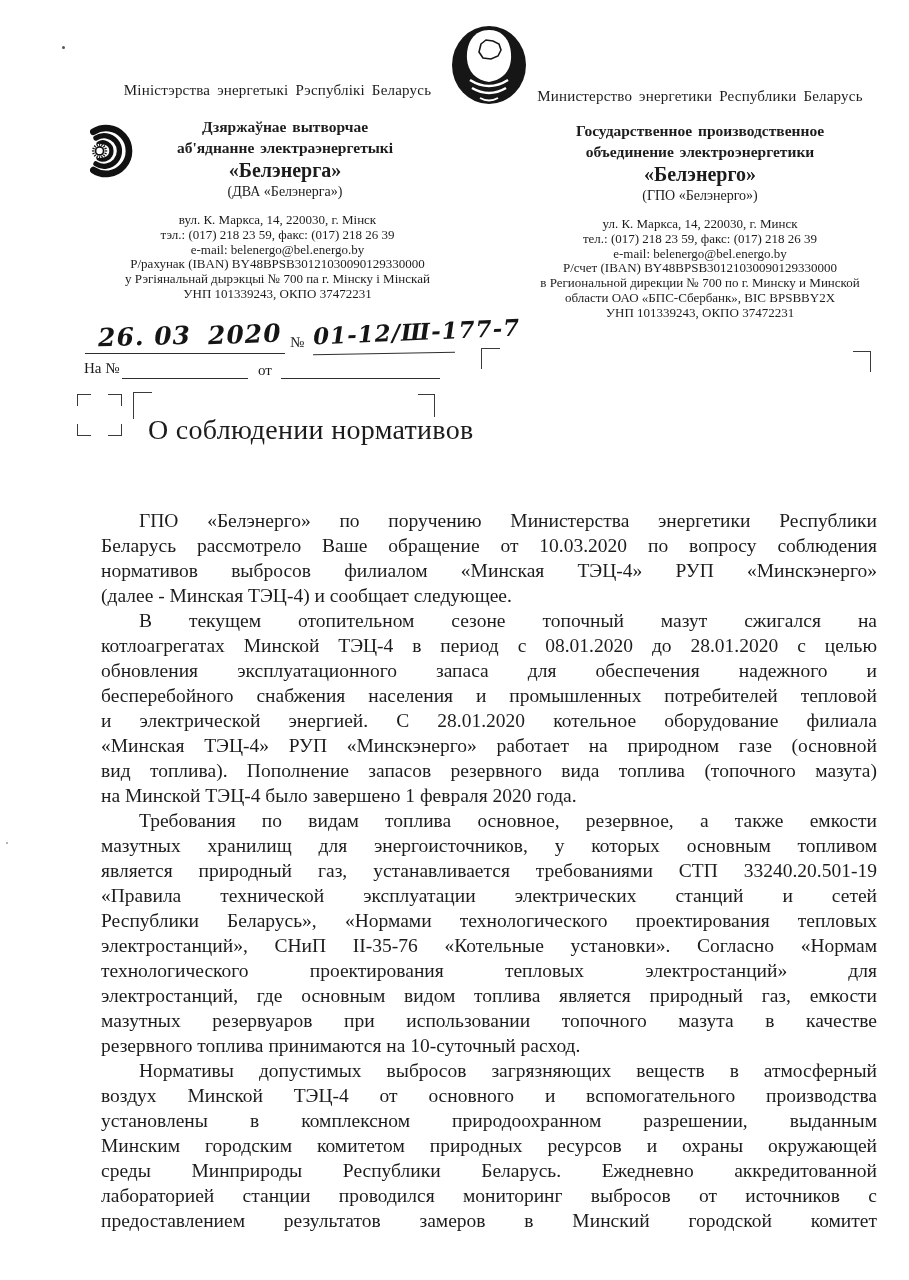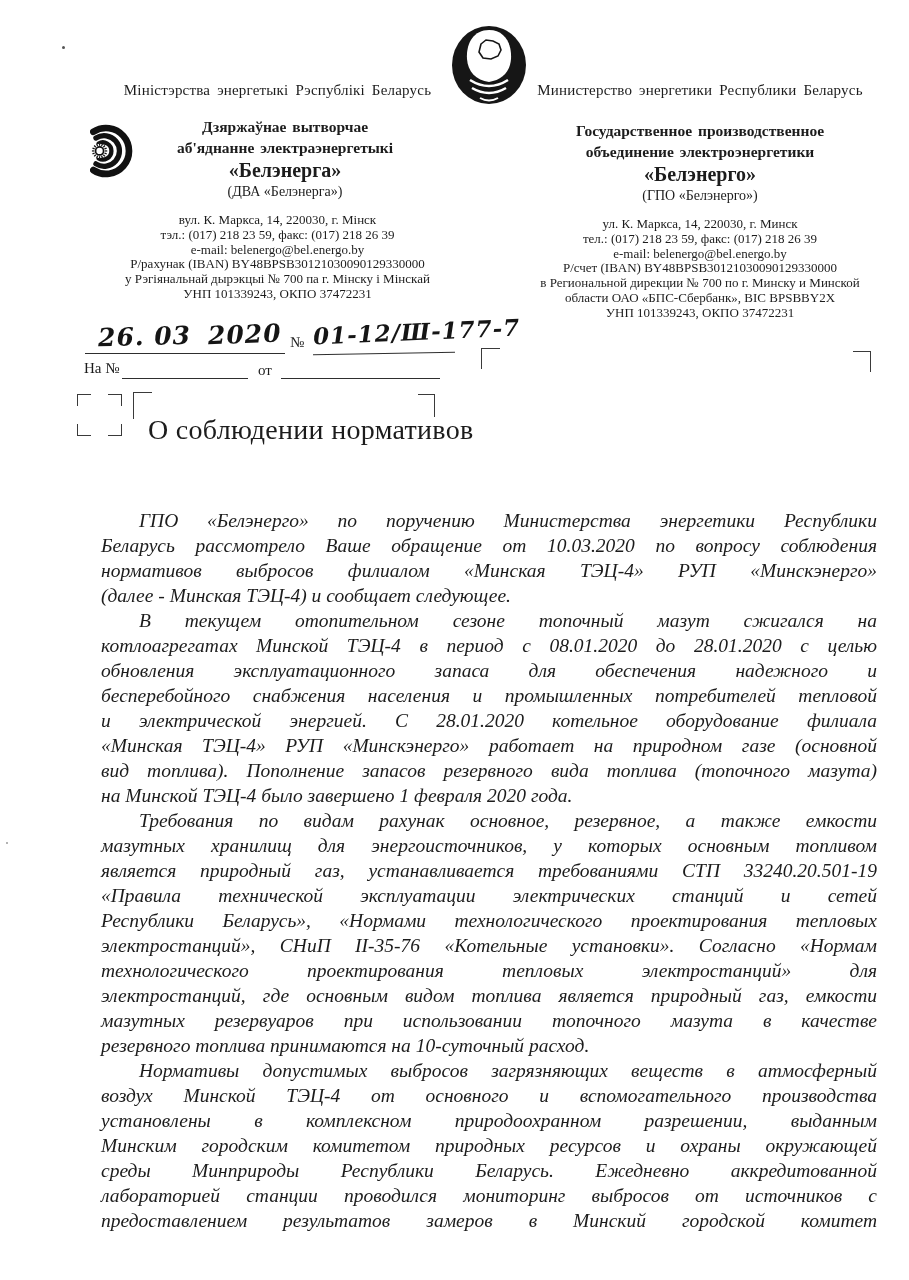--- a/index.html
+++ b/index.html
@@ -20,21 +20,21 @@
   .uline{border-bottom:1.2px solid #2e2e2e;height:1px;}
   
   .cnr{position:absolute;border:0 solid #3a3a3a;}
   .cnr.tl{border-top-width:1.6px;border-left-width:1.6px;}
   .cnr.tr{border-top-width:1.6px;border-right-width:1.6px;}
   .cnr.bl{border-bottom-width:1.6px;border-left-width:1.6px;}
   .cnr.br{border-bottom-width:1.6px;border-right-width:1.6px;}
   .subject{font-size:28px;letter-spacing:.3px;}
   
   .body{left:101px;top:508px;width:776px;font-size:19.5px;line-height:25px;}
-  .bline{text-align:justify;text-align-last:justify;white-space:normal;font-style:italic;}
+  .bline{text-align:justify;text-align-last:justify;white-space:normal;}
   .bline.endline{text-align-last:left;}
   .bline.first{text-indent:38px;}
   .speck{position:absolute;background:#555;border-radius:50%;}
 </style>
 </head>
 <body>
 
 <div class="speck" style="left:62px;top:46px;width:3px;height:3px;"></div>
 <div class="speck" style="left:6px;top:842px;width:2px;height:2px;opacity:.6;"></div>
 
@@ -90,21 +90,21 @@
 </div>
 <div class="abs ctr addr" style="left:75px;top:213px;width:405px;">
   <div>вул. К. Маркса, 14, 220030, г. Мінск</div>
   <div>тэл.: (017) 218 23 59, факс: (017) 218 26 39</div>
   <div>e-mail: belenergo@bel.energo.by</div>
   <div>Р/рахунак (IBAN) BY48BPSB30121030090129330000</div>
   <div>у Рэгіянальнай дырэкцыі № 700 па г. Мінску і Мінскай</div>
   <div>УНП 101339243, ОКПО 37472231</div>
 </div>
 
-<div class="abs ctr ministry" style="left:495px;top:82px;width:410px;">Министерство энергетики Республики Беларусь</div>
+<div class="abs ctr ministry" style="left:495px;top:88px;width:410px;">Министерство энергетики Республики Беларусь</div>
 <div class="abs ctr" style="left:505px;top:120px;width:390px;">
   <div class="orgline">Государственное производственное</div>
   <div class="orgline">объединение электроэнергетики</div>
   <div class="orgname">«Белэнерго»</div>
   <div class="orgabbr">(ГПО «Белэнерго»)</div>
 </div>
 <div class="abs ctr addr" style="left:495px;top:217px;width:410px;">
   <div>ул. К. Маркса, 14, 220030, г. Минск</div>
   <div>тел.: (017) 218 23 59, факс: (017) 218 26 39</div>
   <div>e-mail: belenergo@bel.energo.by</div>
@@ -149,21 +149,21 @@
       <div class="bline first">В текущем отопительном сезоне топочный мазут сжигался на</div>
       <div class="bline">котлоагрегатах Минской ТЭЦ-4 в период с 08.01.2020 до 28.01.2020 с целью</div>
       <div class="bline">обновления эксплуатационного запаса для обеспечения надежного и</div>
       <div class="bline">бесперебойного снабжения населения и промышленных потребителей тепловой</div>
       <div class="bline">и электрической энергией. С 28.01.2020 котельное оборудование филиала</div>
       <div class="bline">«Минская ТЭЦ-4» РУП «Минскэнерго» работает на природном газе (основной</div>
       <div class="bline">вид топлива). Пополнение запасов резервного вида топлива (топочного мазута)</div>
       <div class="bline endline">на Минской ТЭЦ-4 было завершено 1 февраля 2020 года.</div>
     </div>
     <div>
-      <div class="bline first">Требования по видам рахунак основное, резервное, а также емкости</div>
+      <div class="bline first">Требования по видам топлива основное, резервное, а также емкости</div>
       <div class="bline">мазутных хранилищ для энергоисточников, у которых основным топливом</div>
       <div class="bline">является природный газ, устанавливается требованиями СТП 33240.20.501-19</div>
       <div class="bline">«Правила технической эксплуатации электрических станций и сетей</div>
       <div class="bline">Республики Беларусь», «Нормами технологического проектирования тепловых</div>
       <div class="bline">электростанций», СНиП II-35-76 «Котельные установки». Согласно «Нормам</div>
       <div class="bline">технологического проектирования тепловых электростанций» для</div>
       <div class="bline">электростанций, где основным видом топлива является природный газ, емкости</div>
       <div class="bline">мазутных резервуаров при использовании топочного мазута в качестве</div>
       <div class="bline endline">резервного топлива принимаются на 10-суточный расход.</div>
     </div>

